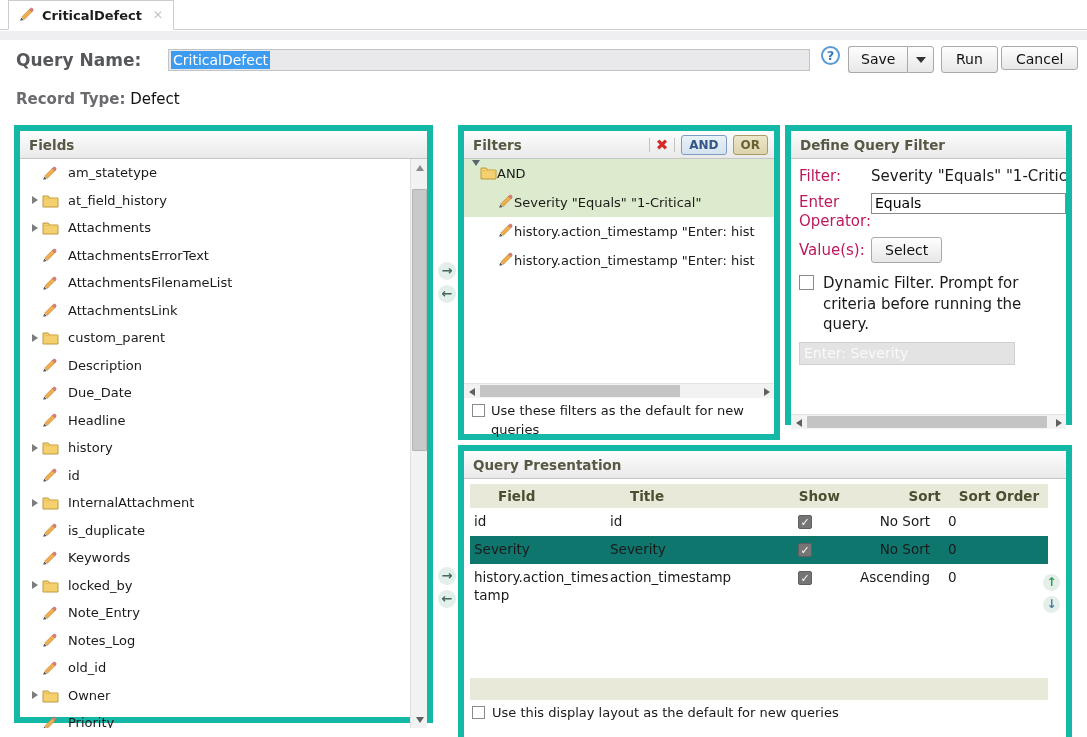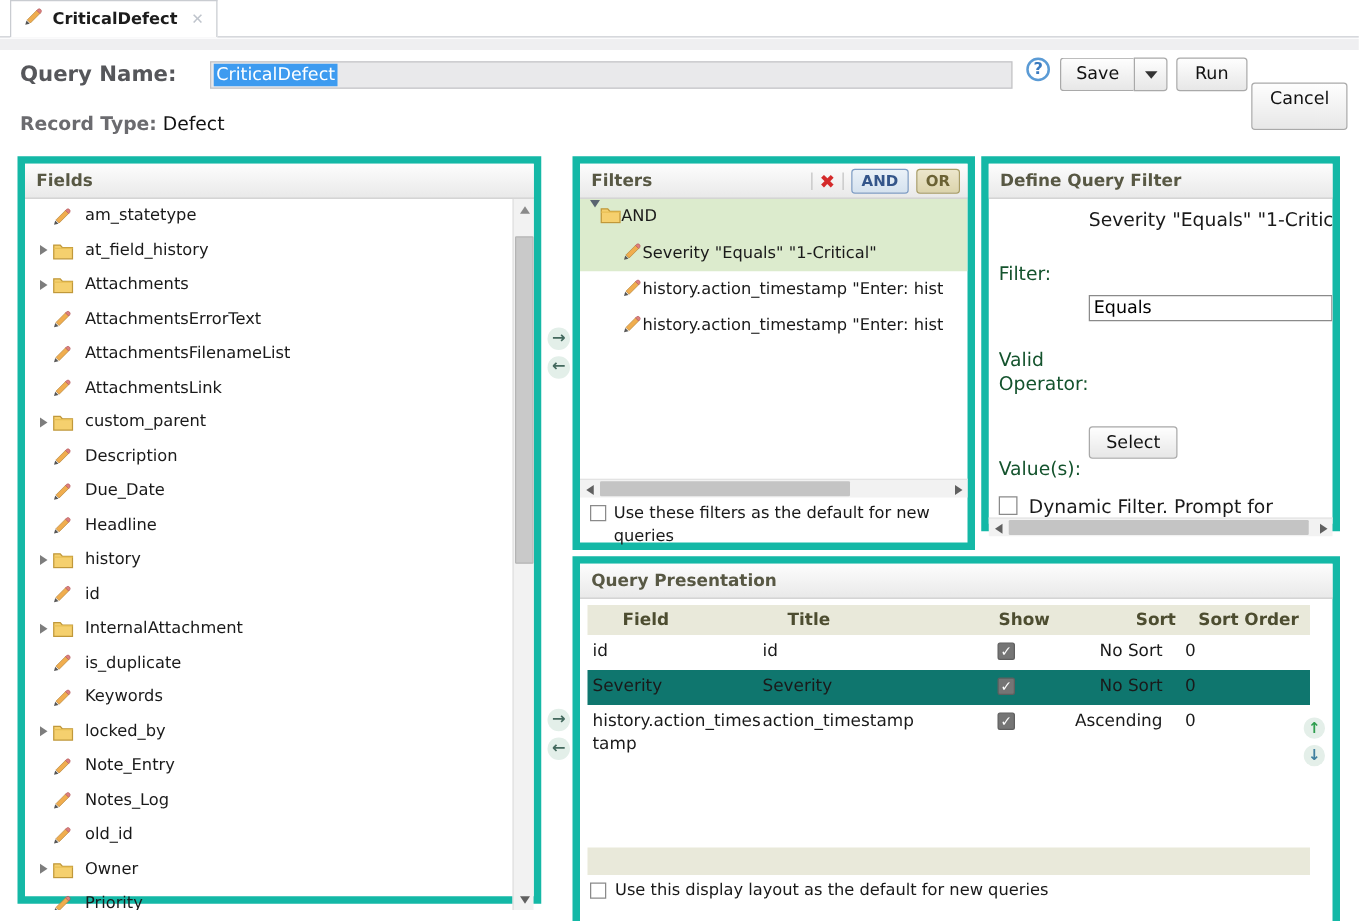--- a/index.html
+++ b/index.html
@@ -27,21 +27,21 @@
   .btn { background:linear-gradient(#fefefe,#e7e7e7); border:1px solid #a9a9a9; border-radius:3px;
     font-size:14px; color:#111; text-align:center; cursor:pointer;
     font-family:"DejaVu Sans",sans-serif; }
   .splitbtn { position:absolute; left:848px; top:46px; height:27px; display:flex; }
   .splitbtn .main { padding:4px 12px; border-right:none; border-radius:3px 0 0 3px; }
   .splitbtn .arrowpart { width:27px; border-radius:0 3px 3px 0; display:flex; align-items:center;
     justify-content:center; }
   .caret-down { width:0; height:0; border-left:5px solid transparent; border-right:5px solid transparent;
     border-top:6px solid #333; }
   .run-btn { position:absolute; left:941px; top:46px; height:27px; padding:4px 14px; }
-  .cancel-btn { position:absolute; left:1001px; top:46px; height:38px; padding:4px 14px;margin-top:20px; }
+  .cancel-btn { position:absolute; left:1001px; top:46px; height:24px; padding:4px 14px; }
   .rt-line { position:absolute; left:16px; top:90px; font-size:15px; }
   .rt-label { font-weight:bold; color:#6b6b6f; }
   .rt-value { color:#111; }
 
   
   .panel { position:absolute; background:#fff; border:6px solid #14b8a6; }
   .panel-hd { height:28px; background:linear-gradient(#fdfdfd,#e9e9e9); border-bottom:1px solid #c6c6c6;
     display:flex; align-items:center; padding:0 9px; font-weight:bold; font-size:13.5px; color:#585844; }
 
   #fields-panel { left:14px; top:125px; width:419px; height:598px; }
@@ -94,21 +94,21 @@
   .filters-ckrow { padding:4px 8px 0 8px; display:flex; align-items:flex-start; gap:6px; font-size:13px;
     line-height:1.45; }
 
   .cbx { width:13px; height:13px; background:#fff; border:1px solid #8a8a8a; flex:0 0 auto;
     margin-top:2px; cursor:pointer; }
 
   
   #define-panel { left:785px; top:125px; width:287px; height:300px; }
   .def-body { position:relative; height:255px; padding:8px 0 0 8px; overflow:hidden; }
   .def-row { display:flex; margin-bottom:7px; }
-  .def-lab { width:72px; flex:0 0 auto; font-size:15px; color:#14532d; line-height:1.25;margin-top:43px; }
+  .def-lab { width:72px; flex:0 0 auto; font-size:15px; color:#be185d; line-height:1.25; }
   .def-val { font-size:15px; white-space:nowrap; overflow:hidden; }
   .op-input { width:198px; height:21px; border:1px solid #8a8a8a; background:#fff; font-size:14px;
     padding:1px 3px; font-family:"DejaVu Sans",sans-serif; }
   .select-btn { padding:4px 13px; font-size:14px; }
   .dyn-row { display:flex; gap:9px; margin:10px 4px 8px 0; font-size:15px; line-height:1.35; }
   .dyn-row .cbx { width:15px; height:15px; }
   .dis-input { width:216px; height:23px; background:#e3e3e3; border:1px solid #cfcfcf; color:#fafafa;
     font-size:14px; padding:2px 4px; white-space:nowrap; overflow:hidden; }
 
   
@@ -491,21 +491,21 @@
 <div class="panel" id="define-panel">
   <div class="panel-hd">
     <span>Define Query Filter</span>
   </div>
   <div class="def-body">
     <div class="def-row">
       <span class="def-lab">Filter:</span>
       <span class="def-val">Severity "Equals" "1-Critica</span>
     </div>
     <div class="def-row">
-      <span class="def-lab">Valid Operator:</span>
+      <span class="def-lab">Enter Operator:</span>
       <input class="op-input" value="Equals" style="">
     </div>
     <div class="def-row" style="align-items:center;">
       <span class="def-lab">Value(s):</span>
       <span class="btn select-btn">Select</span>
     </div>
     <div class="dyn-row">
       <span class="cbx"></span>
       <span>Dynamic Filter. Prompt for criteria before running the query.</span>
     </div>

